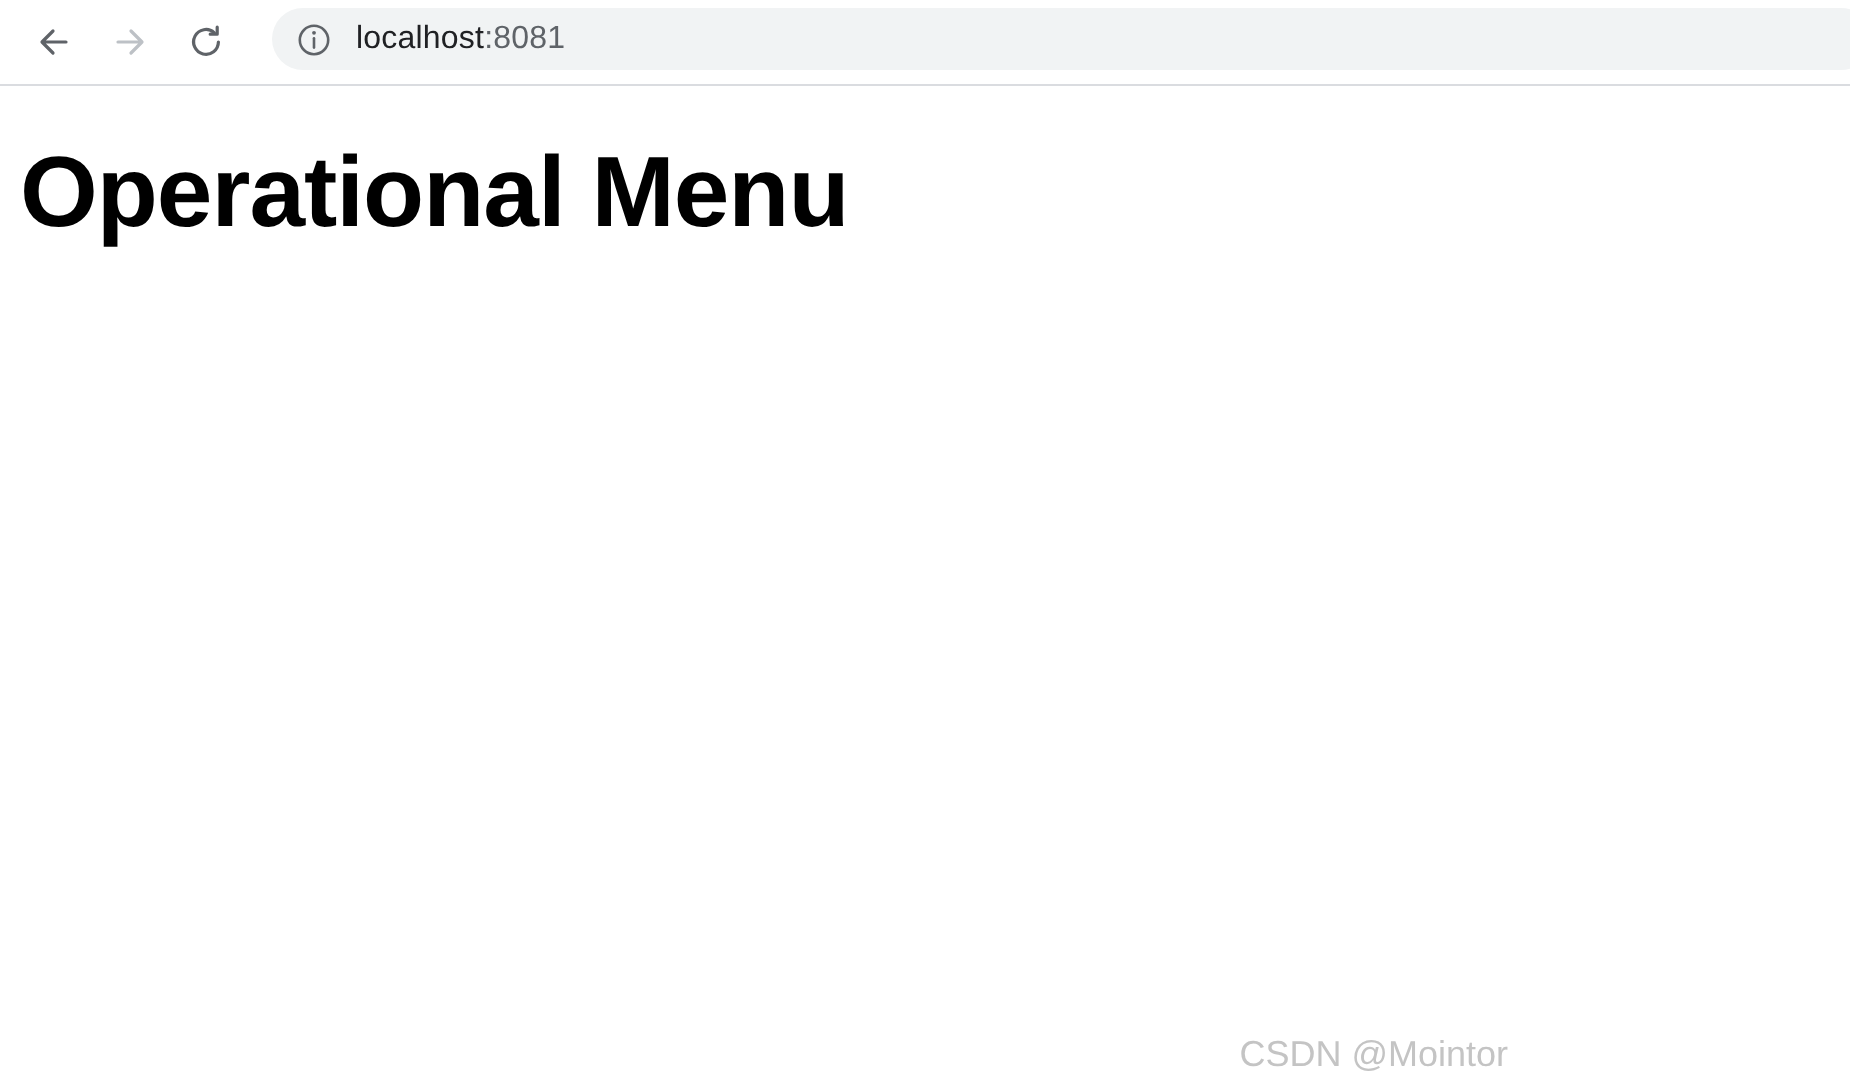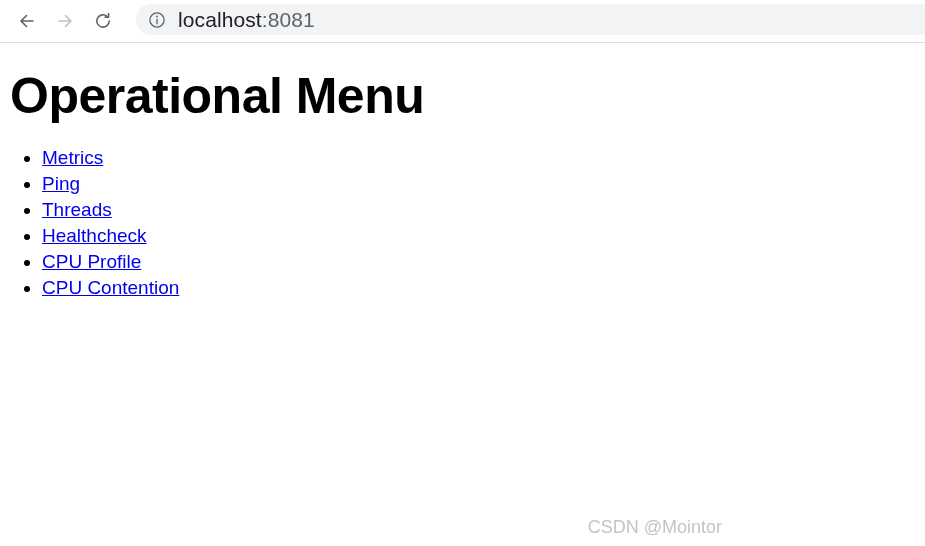--- a/index.html
+++ b/index.html
@@ -62,37 +62,38 @@
   }
   #site-info-icon {
     width: 18px;
     height: 18px;
     flex: 0 0 18px;
     margin-right: 12px;
     display: block;
   }
   #url-text {
     font-family: "Liberation Sans", sans-serif;
-    font-size: 21px;
+    font-size: 16px;
     line-height: 18px;
     color: #202124;
     white-space: nowrap;
     letter-spacing: 0.1px;
   }
   #url-text .url-port { color: #5f6368; }
 
   
   #page-content {
     position: absolute;
     top: 44px;
     left: 0;
     width: 739px;
     height: 502px;
     background: #ffffff;
     overflow: hidden;
+    padding-left: 32px;
   }
   #page-title {
     margin: 0;
     padding: 0;
     position: absolute;
     left: 10px;
     top: 27px;
     font-family: "Liberation Sans", sans-serif;
     font-size: 50px;
     font-weight: bold;
@@ -177,36 +178,16 @@
     </span>
     <span id="url-text"><span>localhost</span><span class="url-port">:8081</span></span>
   </div>
 
 </div>
 
 <div id="page-content">
 
   <h1 id="page-title">Operational Menu</h1>
 
-  <ul id="menu-list">
-    <li>
-      <a href="#">Metrics</a>
-    </li>
-    <li>
-      <a href="#">Ping</a>
-    </li>
-    <li>
-      <a href="#">Threads</a>
-    </li>
-    <li>
-      <a href="#">Healthcheck</a>
-    </li>
-    <li>
-      <a href="#">CPU Profile</a>
-    </li>
-    <li>
-      <a href="#">CPU Contention</a>
-    </li>
-  </ul>
 
   <div id="watermark">CSDN @Mointor</div>
 
 </div>
 
 </body></html>

